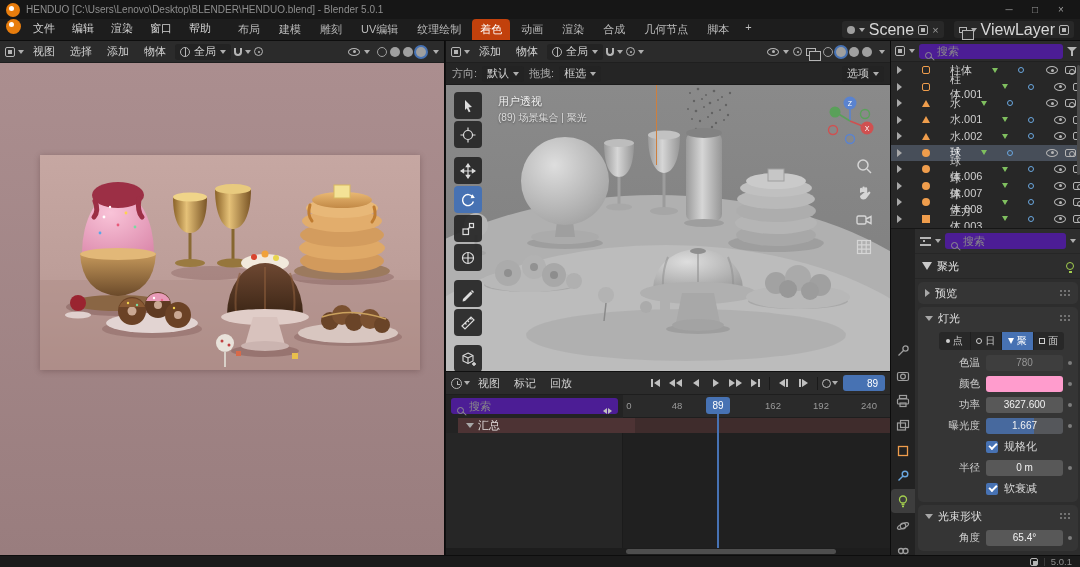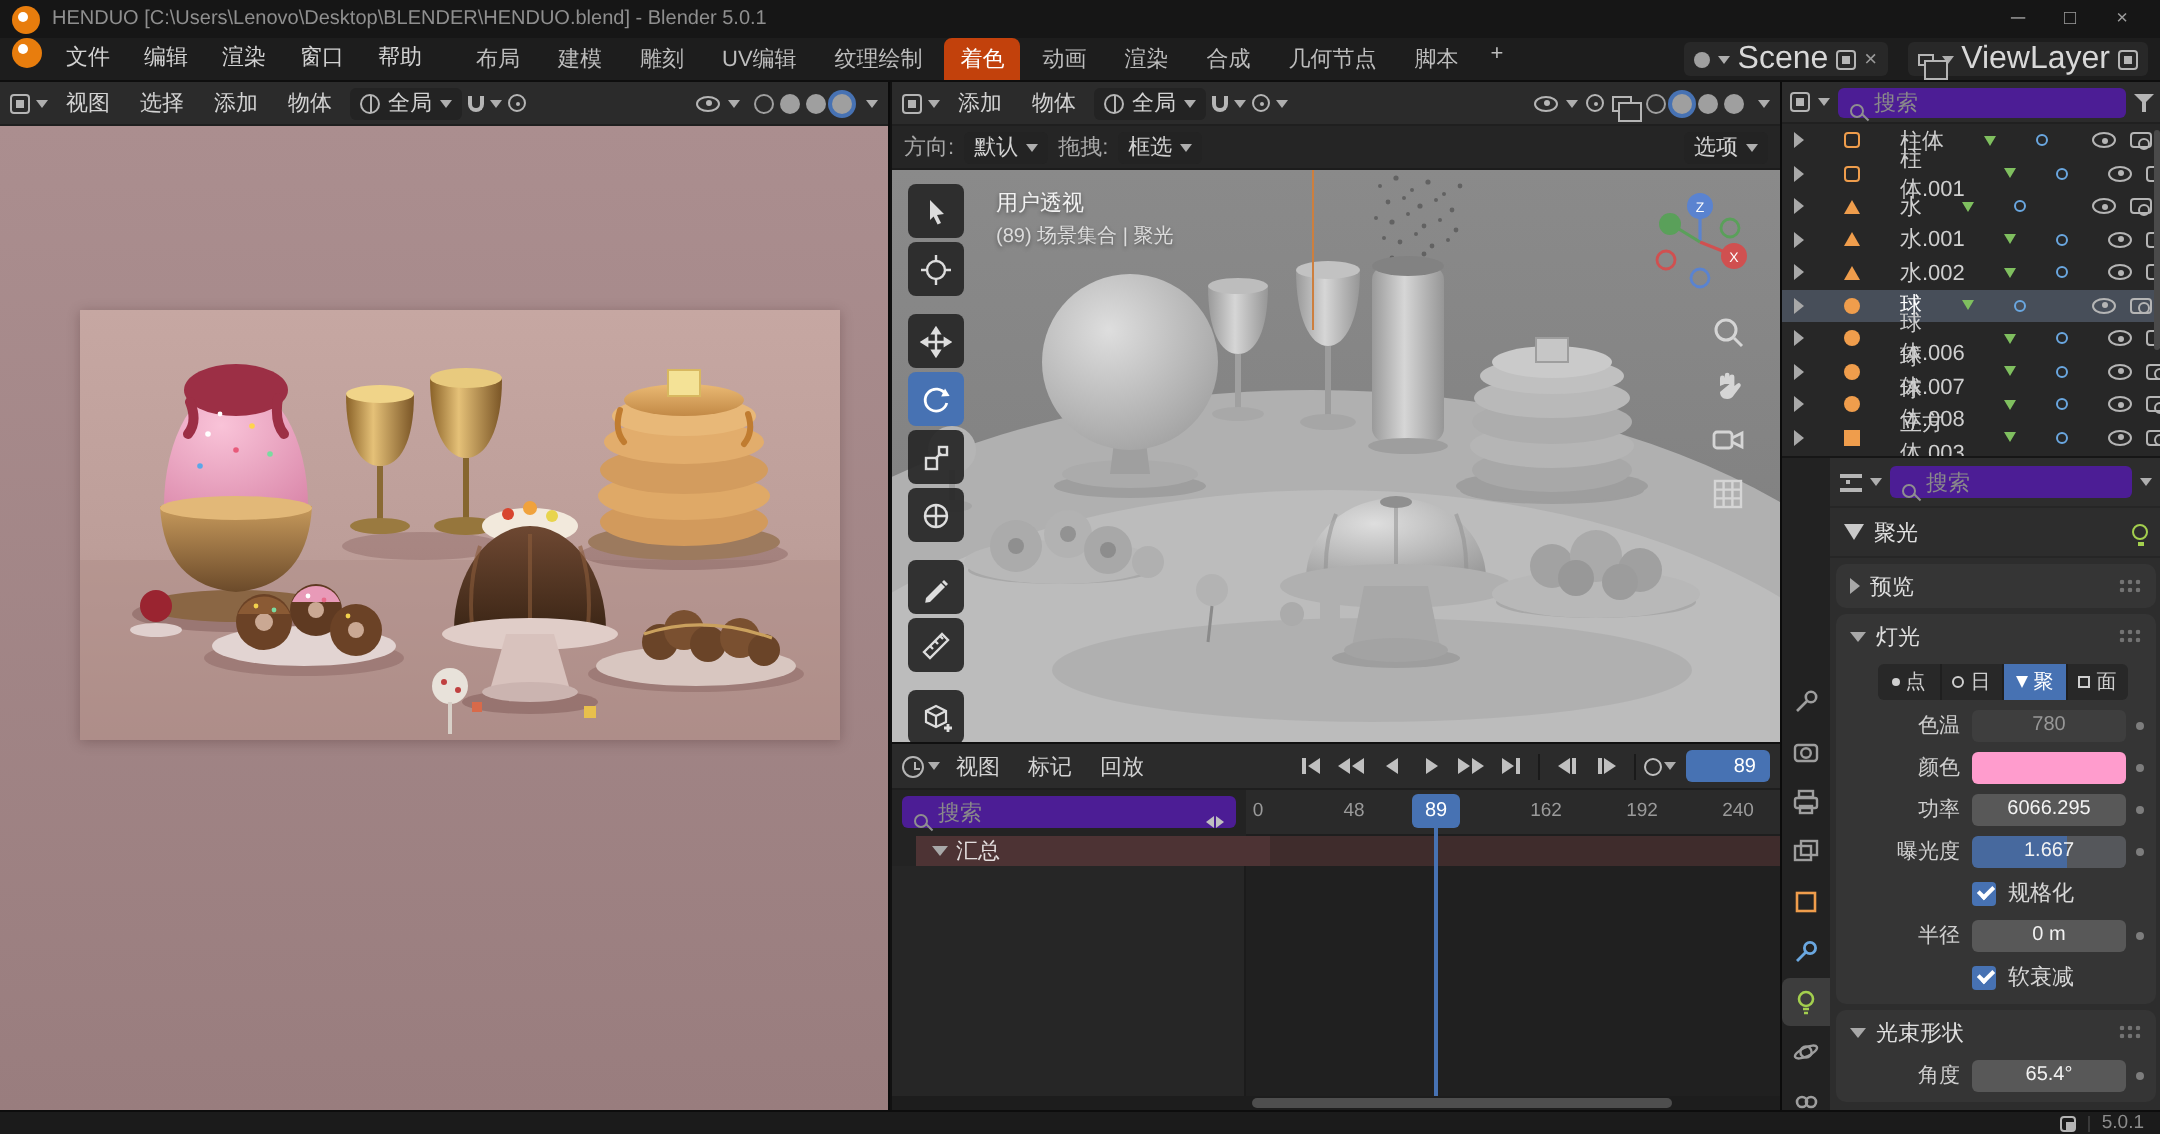--- a/index.html
+++ b/index.html
@@ -949,21 +949,21 @@
           <span class="pfield dim">780</span>
           <span class="dec"></span>
         </div>
         <div class="prow">
           <span class="plabel">颜色</span>
           <span class="swatch" style="background: rgb(255, 156, 205);"></span>
           <span class="dec"></span>
         </div>
         <div class="prow">
           <span class="plabel">功率</span>
-          <span class="pfield">6066.295</span>
+          <span class="pfield">3627.600</span>
           <span class="dec"></span>
         </div>
         <div class="prow">
           <span class="plabel">曝光度</span>
           <span class="pfield blue">1.667</span>
           <span class="dec"></span>
         </div>
         <div class="pcheckrow">
           <span class="chk"></span>
           <span>规格化</span>

